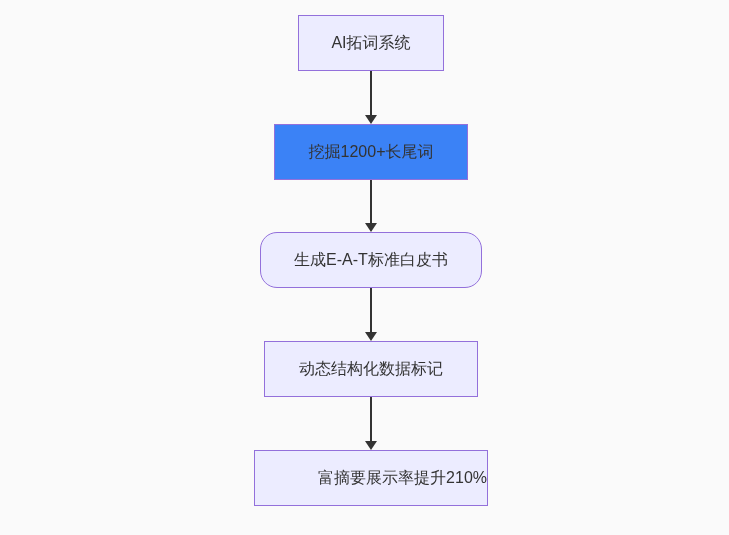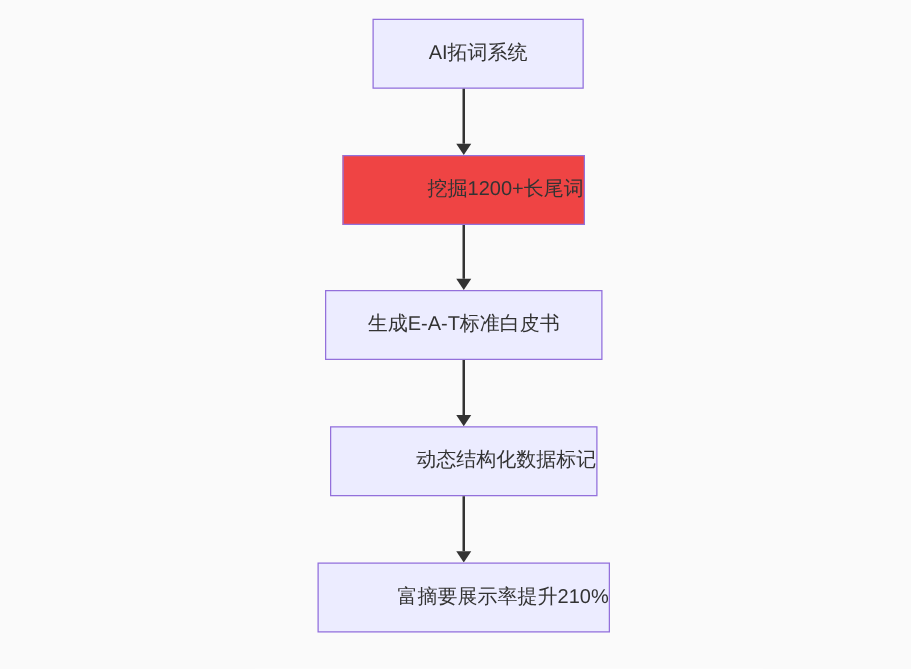--- a/index.html
+++ b/index.html
@@ -22,21 +22,21 @@
     color: #333333;
     font-size: 16px;
     line-height: 1;
     display: flex;
     align-items: center;
     justify-content: center;
     text-align: center;
     white-space: nowrap;
   }
   
-  .n1 { left: 298px; top: 15px;  width: 169px; height: 56px; }
+  .n1 { left: 298px; top: 15px;  width: 146px; height: 56px; }
   .n2 { left: 274px; top: 124px; width: 194px; height: 56px; }
   .n3 { left: 260px; top: 232px; width: 222px; height: 56px; }
   .n4 { left: 264px; top: 341px; width: 214px; height: 56px; }
   .n5 { left: 254px; top: 450px; width: 234px; height: 56px; }
 
   .edge {
     position: absolute;
     width: 12px;
     margin-left: -6px;
     left: 371px;
@@ -73,39 +73,39 @@
 
   <div class="flow-node n1" style="background: rgb(236, 236, 255); border-color: rgb(147, 112, 219); color: rgb(51, 51, 51);">
     <span>AI拓词系统</span>
   </div>
 
   <div class="edge e1">
     <div class="line" style="background: rgb(51, 51, 51);"></div>
     <div class="head" style="border-top-color: rgb(51, 51, 51);"></div>
   </div>
 
-  <div class="flow-node n2" style="background: #ef4444; border-color: rgb(147, 112, 219); color: rgb(51, 51, 51); justify-content: flex-end;">
+  <div class="flow-node n2" style="background: #3b82f6; border-color: rgb(147, 112, 219); color: rgb(51, 51, 51);">
     <span>挖掘1200+长尾词</span>
   </div>
 
   <div class="edge e2">
     <div class="line" style="background: rgb(51, 51, 51);"></div>
     <div class="head" style="border-top-color: rgb(51, 51, 51);"></div>
   </div>
 
-  <div class="flow-node n3" style="background: rgb(236, 236, 255); border-color: rgb(147, 112, 219); color: rgb(51, 51, 51);">
+  <div class="flow-node n3" style="background: rgb(236, 236, 255); border-color: rgb(147, 112, 219); color: rgb(51, 51, 51); border-radius: 17px;">
     <span>生成E-A-T标准白皮书</span>
   </div>
 
   <div class="edge e3">
     <div class="line" style="background: rgb(51, 51, 51);"></div>
     <div class="head" style="border-top-color: rgb(51, 51, 51);"></div>
   </div>
 
-  <div class="flow-node n4" style="background: rgb(236, 236, 255); border-color: rgb(147, 112, 219); color: rgb(51, 51, 51); justify-content: flex-end;">
+  <div class="flow-node n4" style="background: rgb(236, 236, 255); border-color: rgb(147, 112, 219); color: rgb(51, 51, 51);">
     <span>动态结构化数据标记</span>
   </div>
 
   <div class="edge e4">
     <div class="line" style="background: rgb(51, 51, 51);"></div>
     <div class="head" style="border-top-color: rgb(51, 51, 51);"></div>
   </div>
 
   <div class="flow-node n5" style="background: rgb(236, 236, 255); border-color: rgb(147, 112, 219); color: rgb(51, 51, 51); justify-content: flex-end;">
     <span>富摘要展示率提升210%</span>

